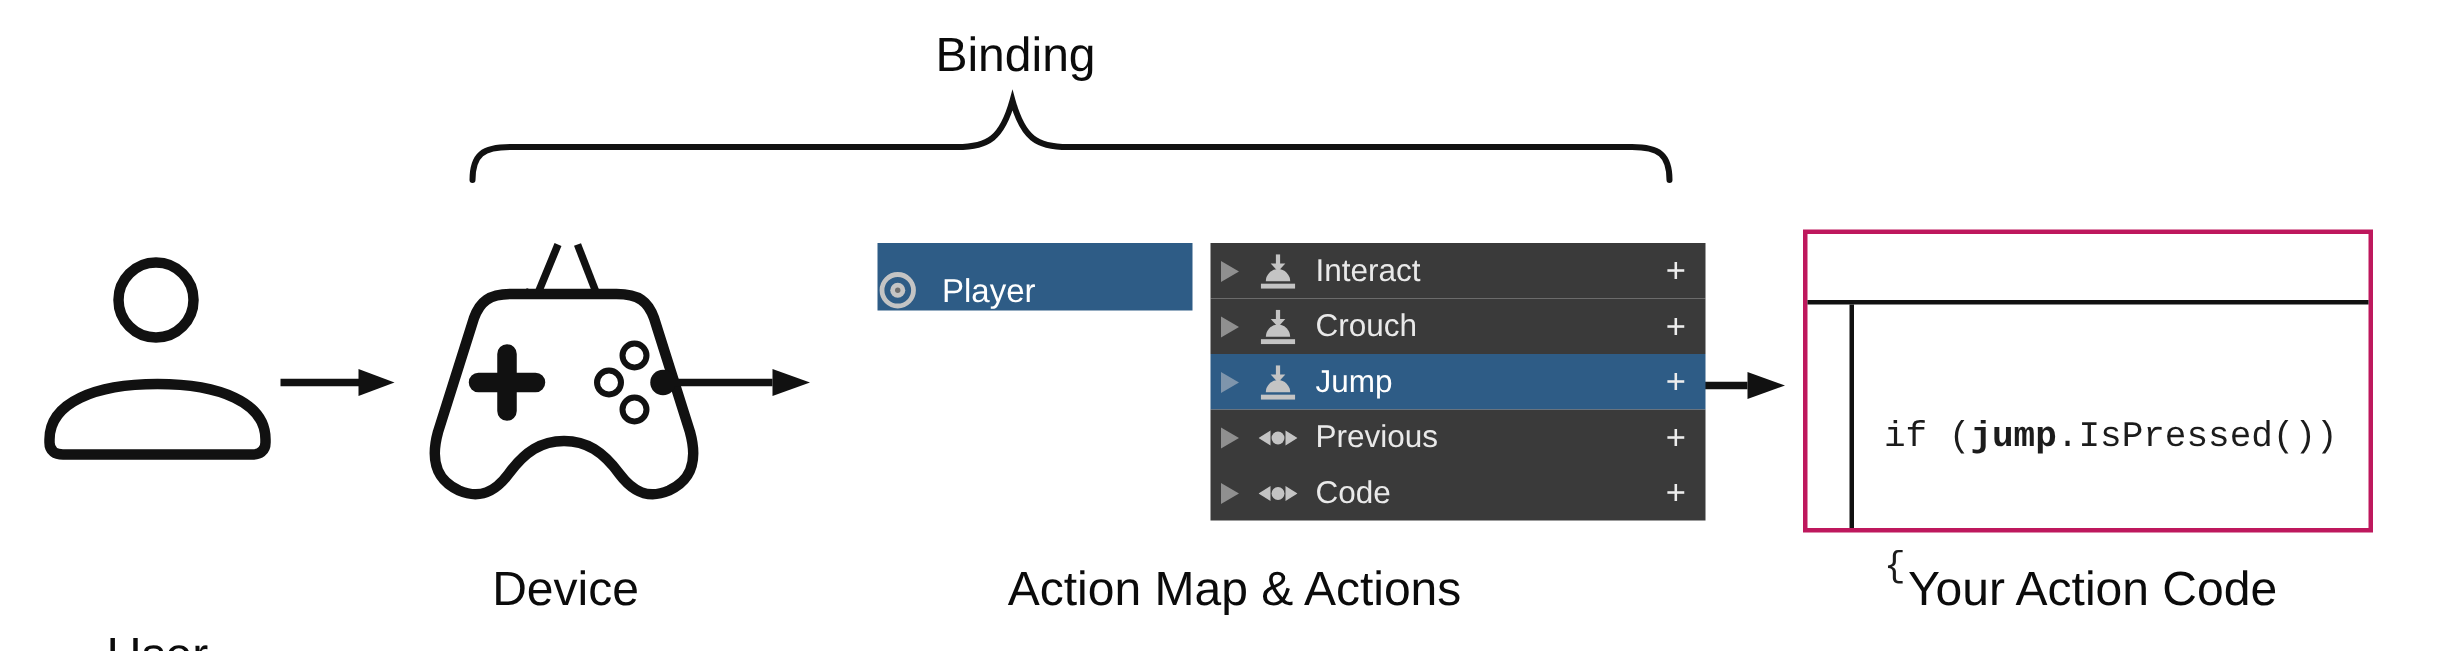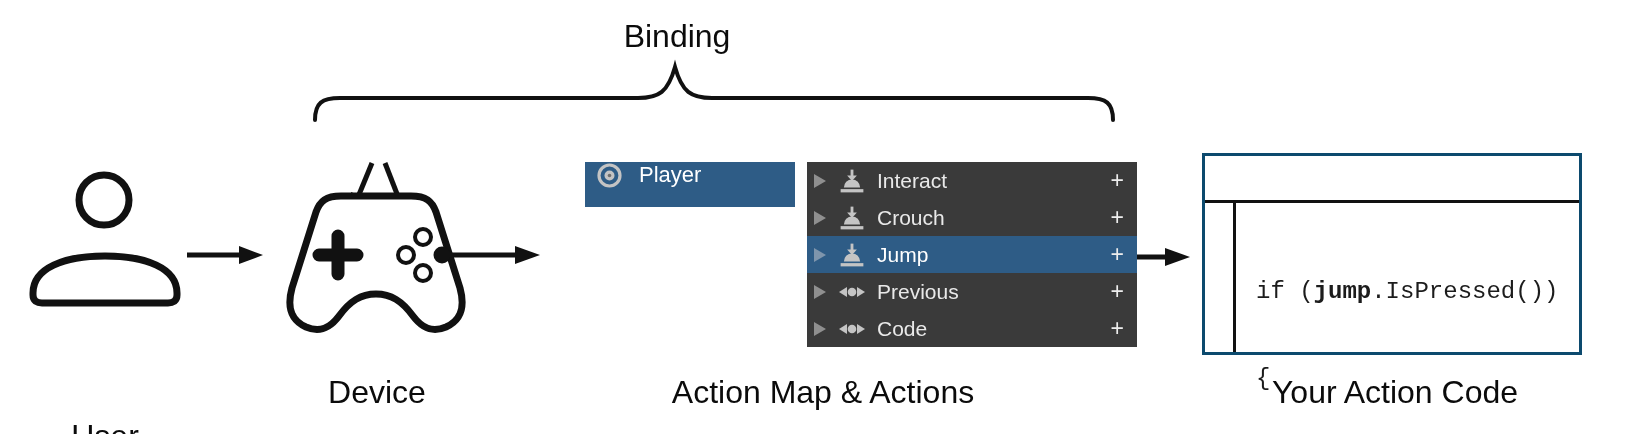--- a/index.html
+++ b/index.html
@@ -14,22 +14,22 @@
     font-size:32px;color:#0b0b0b;white-space:nowrap;line-height:46px;
   }
   .mid-label{
     position:absolute;transform:translateX(-50%);
     font-size:36px;color:#0b0b0b;white-space:nowrap;line-height:40px;
   }
 
   
   .amap{position:absolute;left:585px;top:162px;width:210px;}
   .amrow{
-    height:45px;background:#3a3a3a;display:flex;align-items:flex-start;
-    padding-left:11px;box-sizing:border-box;
+    height:45px;background:#3a3a3a;display:flex;align-items:flex-end;
+    box-sizing:border-box;
   }
   .amrow.selected{background:#2e5c86;}
   .amrow .label{color:#ededed;font-size:22px;margin-left:16px;}
   .amrow.selected .label{color:#ffffff;}
 
   
   .acts{position:absolute;left:807px;top:162px;width:330px;}
   .actrow{
     height:37px;background:#3a3a3a;display:flex;align-items:center;
     box-sizing:border-box;color:#8f8f8f;
@@ -40,21 +40,21 @@
   .actrow .label{color:#e9e9e9;font-size:21px;margin-left:12px;}
   .actrow.selected .label{color:#ffffff;}
   .actrow .plus{
     margin-left:auto;margin-right:13px;color:#ededed;font-size:23px;
     line-height:1;font-weight:400;
   }
 
   
   .codebox{
     position:absolute;left:1202px;top:153px;width:380px;height:202px;
-    border:3px solid #0c4a6e;box-sizing:border-box;background:#fff;
+    border:3px solid #be185d;box-sizing:border-box;background:#fff;
     display:flex;flex-direction:column;
   }
   .codehead{height:44px;border-bottom:3px solid #111;flex:0 0 auto;}
   .codebody{flex:1 1 auto;display:flex;min-height:0;}
   .gutter{width:28px;border-right:3px solid #111;flex:0 0 auto;}
   .code{
     font-family:"Liberation Mono","DejaVu Sans Mono",monospace;
     font-size:24px;line-height:29px;color:#1c1c1c;
     white-space:pre;margin:16px 0 0 20px;
   }

